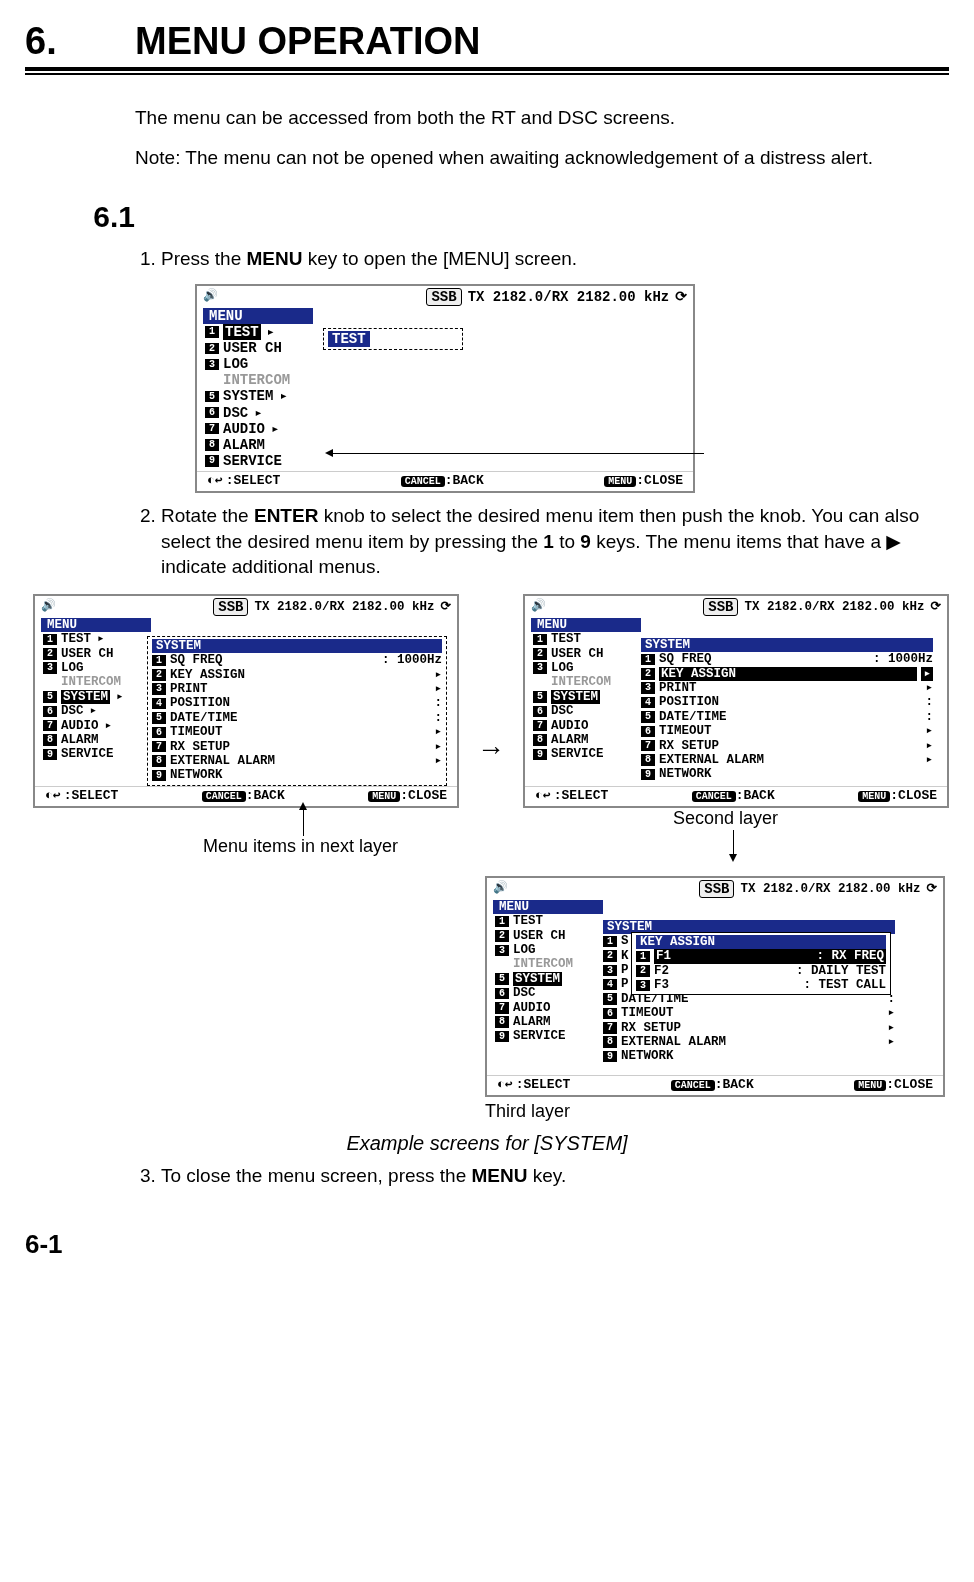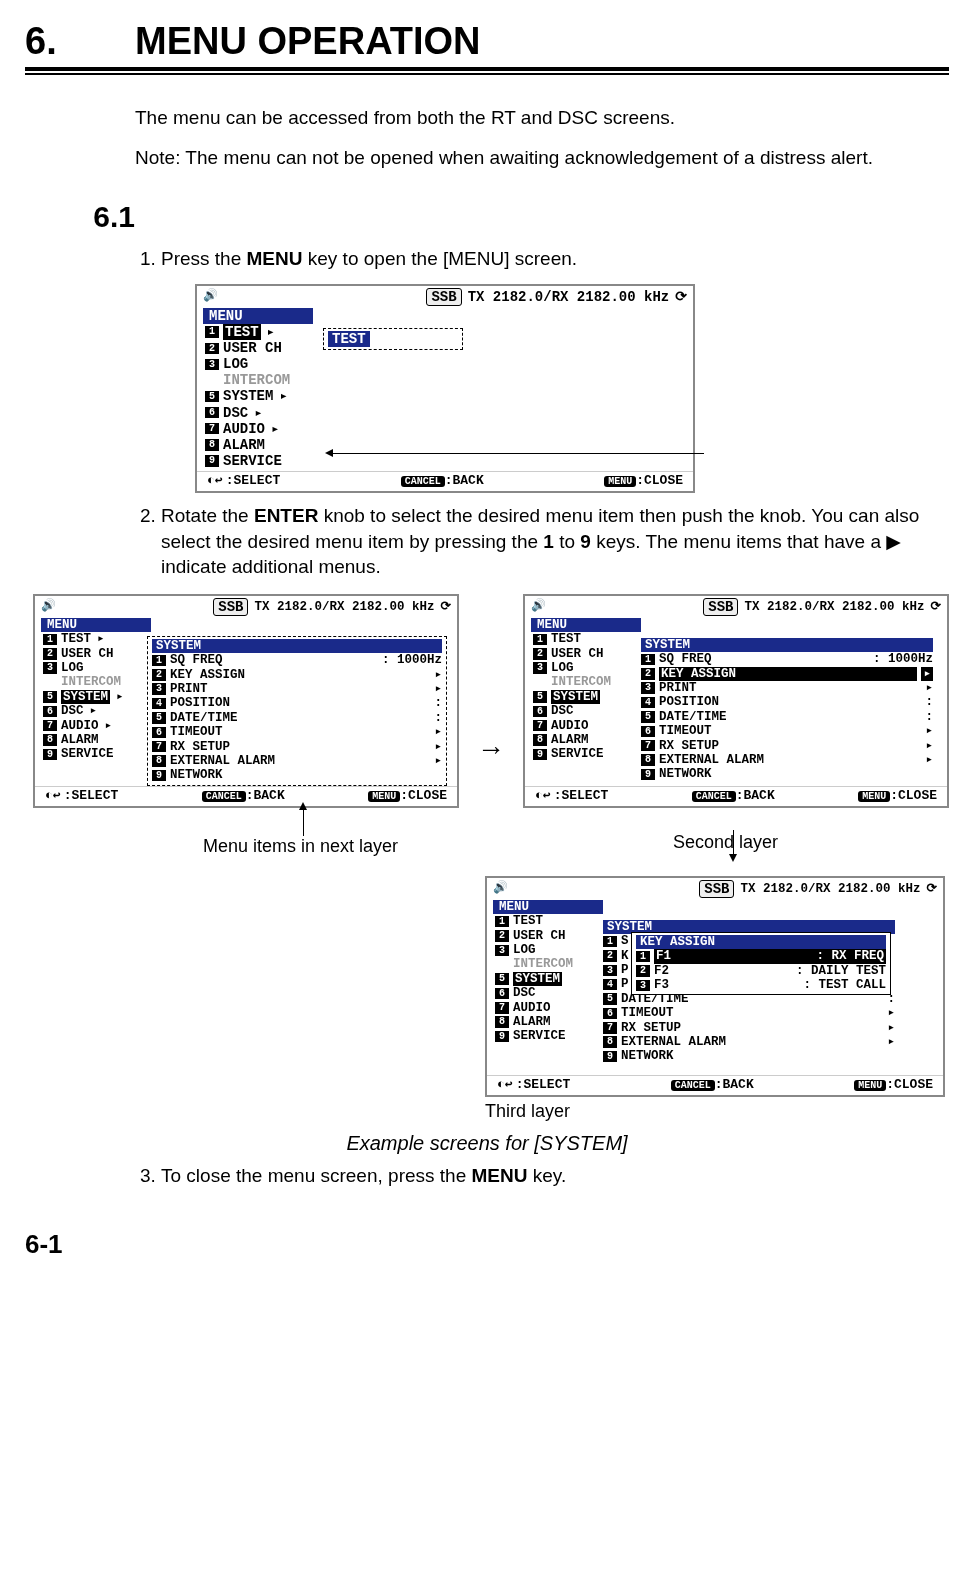--- a/index.html
+++ b/index.html
@@ -171,21 +171,21 @@
 
   .below-labels { position: relative; height: 60px; margin-left: 8px; }
   .lbl-left {
     position: absolute; left: 170px; top: 28px; font-size: 18px;
   }
   .lbl-left-line { position:absolute; left:270px; top:0; height:28px; border-left:1px solid #000;}
   .lbl-left-arrow { position:absolute; left:266px; top:-6px; width:0;height:0;
     border-left:4px solid transparent;border-right:4px solid transparent;border-bottom:8px solid #000;}
 
   .lbl-right {
-    position: absolute; left: 640px; top: 0; font-size: 18px; margin-top: 24px;
+    position: absolute; left: 640px; top: 0; font-size: 18px;
   }
   .lbl-right-line { position:absolute; left:700px; top:22px; height:28px; border-left:1px solid #000;}
   .lbl-right-arrow { position:absolute; left:696px; top:46px; width:0;height:0;
     border-left:4px solid transparent;border-right:4px solid transparent;border-top:8px solid #000;}
 
   .third-screen-wrap { margin: 8px 0 4px 460px; position: relative; }
   .third-screen-wrap .screen { width: 460px; font-size: 12.5px; }
   .third-screen-wrap .screen .body-area { min-height: 175px; }
 
   .ka-panel {

